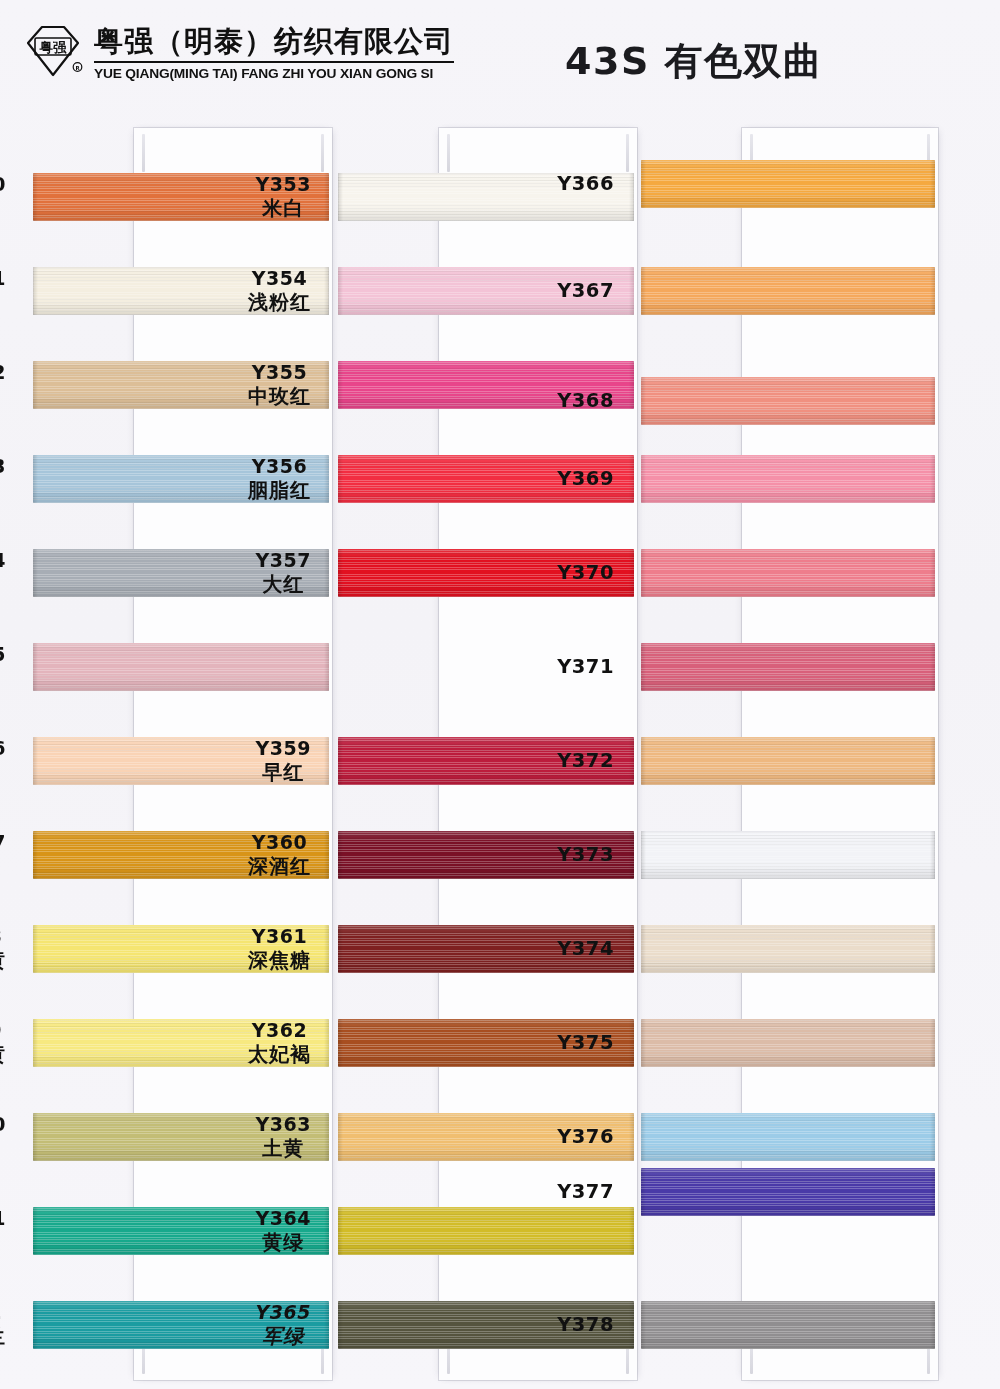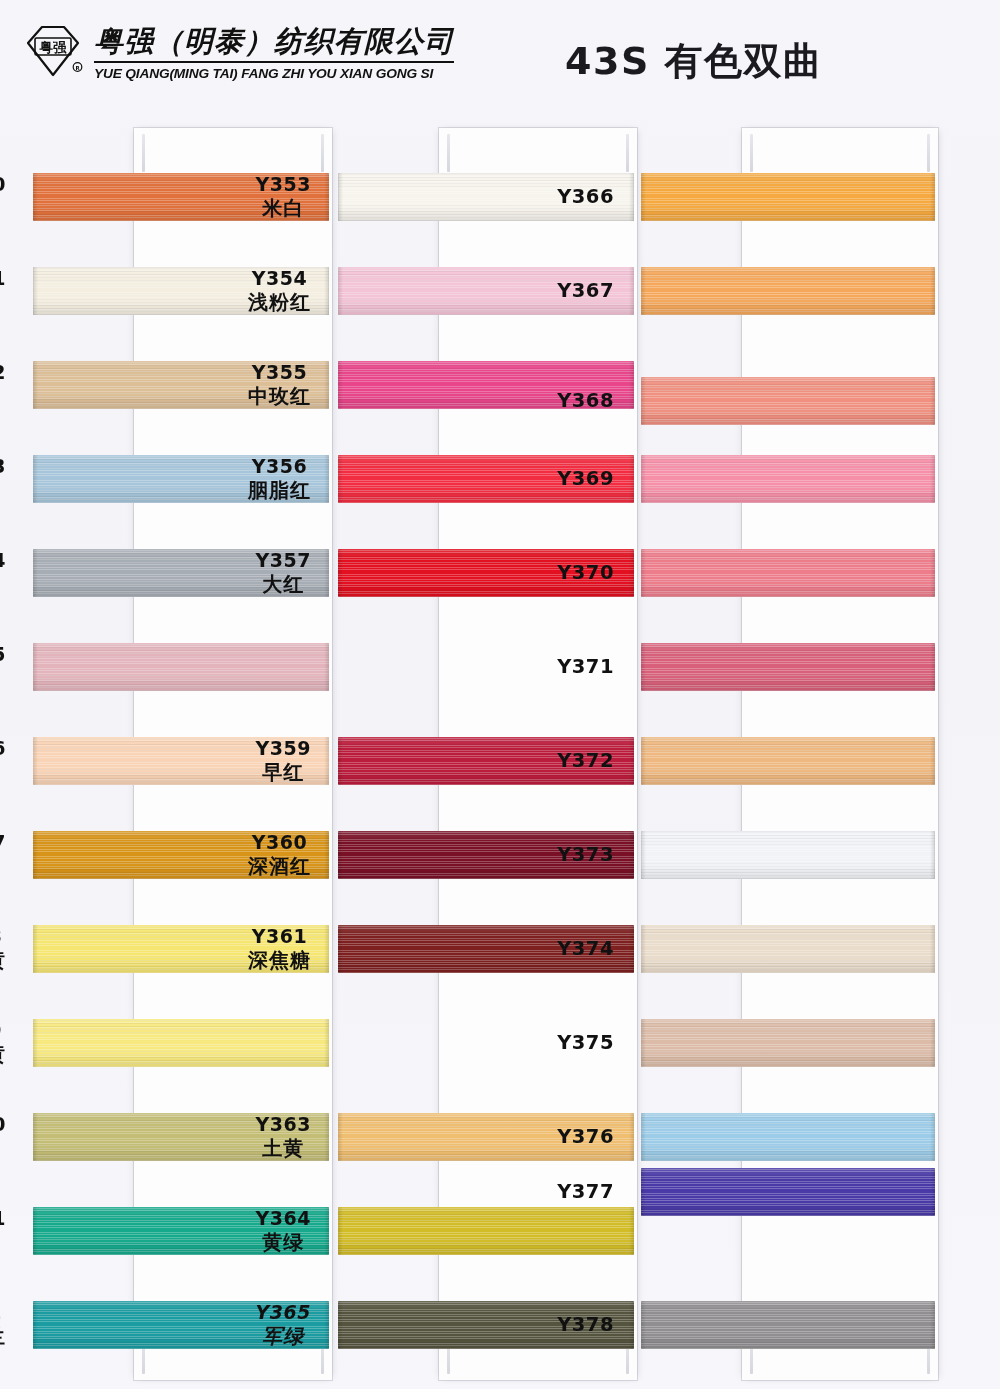--- a/index.html
+++ b/index.html
@@ -18,21 +18,21 @@
   
   #header {
     position: absolute; left: 0; top: 0; width: 1000px; height: 112px;
   }
   #brand {
     position: absolute; left: 22px; top: 22px;
     display: flex; align-items: flex-start; gap: 10px;
   }
   #logo-mark { position: relative; width: 62px; height: 62px; }
   #logo-mark svg { display: block; }
-  #brand-text { padding-top: 2px; font-style: italic; }
+  #brand-text { padding-top: 2px; }
   #brand-cn {
     font-family: "DejaVu Sans", "Liberation Sans", sans-serif;
     font-size: 29px; font-weight: 700; color: #111;
     letter-spacing: 1px; white-space: nowrap; line-height: 1.18;
   }
   #brand-rule { height: 2px; background: #111; margin: 3px 0 3px 0; width: 100%; }
   #brand-en {
     font-size: 13.5px; font-weight: 700; color: #111;
     letter-spacing: -0.2px; white-space: nowrap;
     font-family: "Liberation Sans", sans-serif;
@@ -410,20 +410,32 @@
             <div class="code">Y361</div>
             <div class="cname">深焦糖</div>
           </div>
           <div class="swatch" style="background: rgb(126, 32, 32);">
             <div class="threads"></div>
             <div class="shade"></div>
             <div class="endcap-l"></div>
             <div class="endcap-r"></div>
           </div>
         </div>
+        <div class="row" style="top: 868px;">
+          <div class="label">
+            <div class="code">Y362</div>
+            <div class="cname">太妃褐</div>
+          </div>
+          <div class="swatch" style="background: rgb(168, 78, 32);">
+            <div class="threads"></div>
+            <div class="shade"></div>
+            <div class="endcap-l"></div>
+            <div class="endcap-r"></div>
+          </div>
+        </div>
         <div class="row" style="top: 962px;">
           <div class="label">
             <div class="code">Y363</div>
             <div class="cname">土黄</div>
           </div>
           <div class="swatch" style="background: rgb(240, 190, 112);">
             <div class="threads"></div>
             <div class="shade"></div>
             <div class="endcap-l"></div>
             <div class="endcap-r"></div>
@@ -457,21 +469,21 @@
   </div>
 
   <div class="column col-2" id="col-2">
     <div class="card">
         <div class="staple" style="inset: 6px auto auto 8px;"></div>
         <div class="staple" style="inset: auto auto 6px 8px;"></div>
         <div class="staple" style="inset: 6px 8px auto auto;"></div>
         <div class="staple" style="inset: auto 8px 6px auto;"></div>
       </div>
     <div class="rows">
-        <div class="row" style="top: 22px;">
+        <div class="row" style="top: 9px;">
           <div class="label">
             <div class="code">Y366</div>
           </div>
           <div class="swatch" style="background: rgb(245, 169, 64);">
             <div class="threads"></div>
             <div class="shade"></div>
             <div class="endcap-l"></div>
             <div class="endcap-r"></div>
           </div>
         </div>

